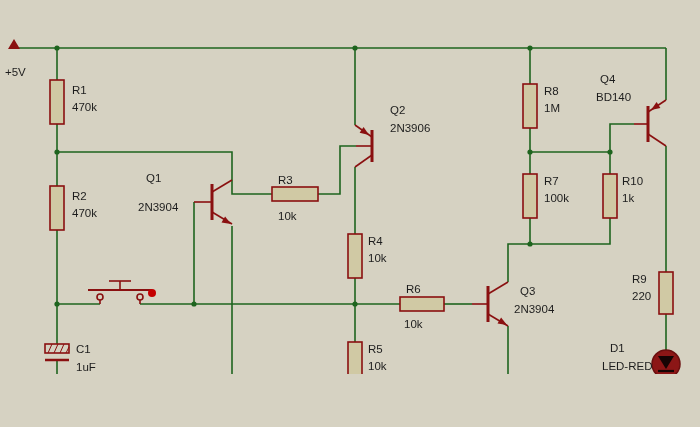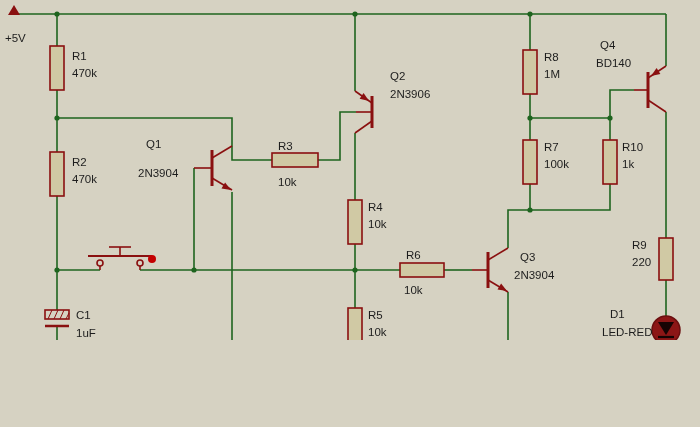--- a/index.html
+++ b/index.html
@@ -1,16 +1,16 @@
 <!DOCTYPE html>
 <html><head>
 <meta charset="utf-8">
 <style>
   html,body{margin:0;padding:0;background:#d6d2c2;}
-  .stage{width:700px;height:340px;position:relative;overflow:hidden;}
+  .stage{width:700px;height:340px;position:relative;overflow:hidden;margin-top:34px;}
   svg{display:block;}
   text{font-family:"Liberation Sans", sans-serif;font-size:11.5px;fill:#1d1d1d;}
   .wire{stroke:#1e641e;stroke-width:1.6;fill:none;}
   .sym{stroke:#8a1010;stroke-width:1.6;fill:none;}
   .bar{stroke:#8a1010;stroke-width:3;fill:none;}
   .rbody{fill:#d0c9a4;stroke:#8a1010;stroke-width:1.6;}
   .dot{fill:#1e641e;stroke:none;}
   .arrow{fill:#8a1010;stroke:none;}
 </style>
 </head>

